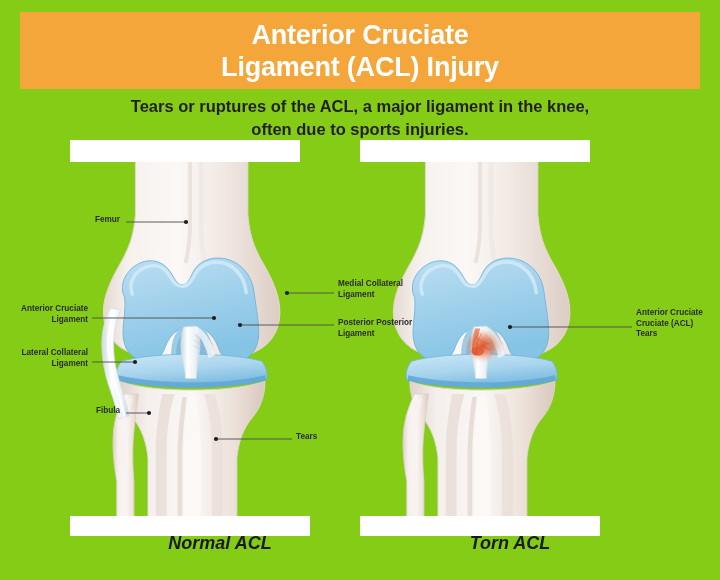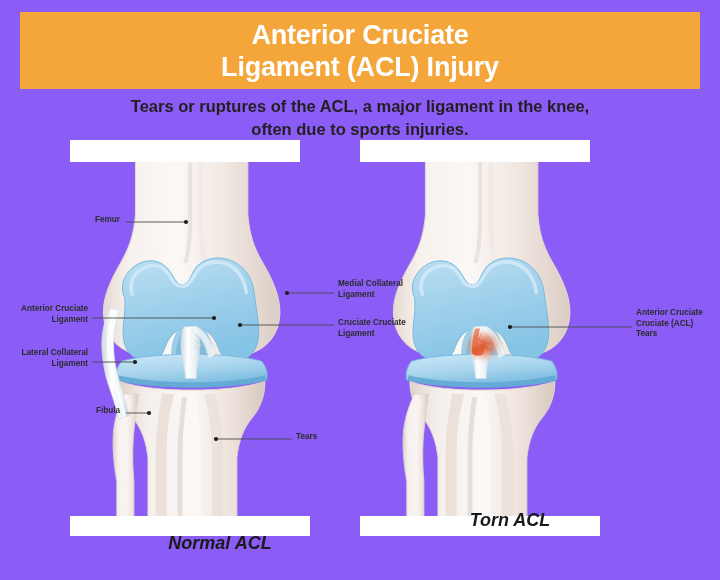--- a/index.html
+++ b/index.html
@@ -11,21 +11,21 @@
     height: 580px;
     background: #ffffff;
     font-family: "Liberation Sans", sans-serif;
     overflow: hidden;
     position: relative;
   }
   #infographic {
     position: relative;
     width: 720px;
     height: 580px;
-    background: #8b5cf6;
+    background: #84cc16;
   }
   
   .header-bar {
     position: absolute;
     left: 20px;
     top: 12px;
     width: 680px;
     height: 77px;
     background: #F4A63B;
     display: flex;
@@ -61,21 +61,21 @@
   .caption {
     position: absolute;
     font-weight: bold;
     font-size: 18px;
     color: #1a1a1a;
     text-align: center;
     white-space: nowrap;
     font-style: italic;
   }
   .caption.left  { left: 120px; top: 533px; width: 200px; }
-  .caption.right { left: 410px; top: 510px; width: 200px; }
+  .caption.right { left: 410px; top: 533px; width: 200px; }
 
   
   .lbl {
     position: absolute;
     font-size: 8.2px;
     line-height: 10.5px;
     color: #2b2b2b;
     white-space: nowrap;
     font-weight: bold;
   }
@@ -344,21 +344,21 @@
   <div class="lbl l" style="left:296px; top:432px; width:48px;">
     <div>Tears</div>
   </div>
 
   <div class="lbl l" style="left:338px; top:279px; width:92px;">
     <div>Medial Collateral</div>
     <div>Ligament</div>
   </div>
 
   <div class="lbl l" style="left:338px; top:318px; width:92px;">
-    <div>Cruciate Cruciate</div>
+    <div>Posterior Posterior</div>
     <div>Ligament</div>
   </div>
 
   <div class="lbl l" style="left:636px; top:308px; width:84px;">
     <div>Anterior Cruciate</div>
     <div>Cruciate (ACL)</div>
     <div>Tears</div>
   </div>
 
   <div class="caption left">Normal ACL</div>

